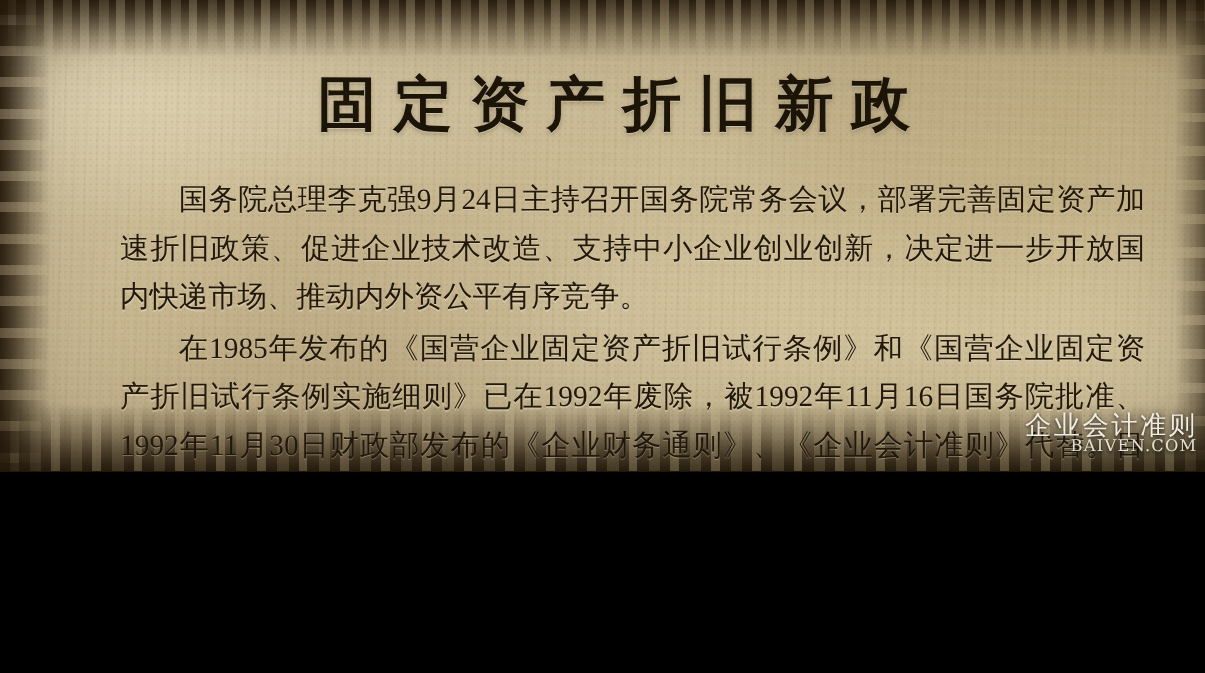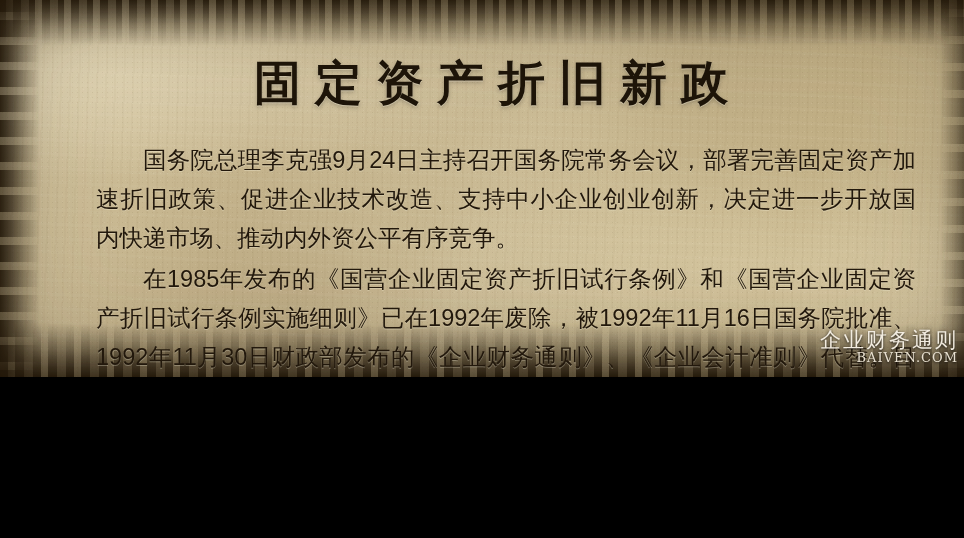--- a/index.html
+++ b/index.html
@@ -97,21 +97,21 @@
     font-family: "DejaVu Serif", "Liberation Serif", serif;
     font-weight: 700;
     font-size: 47px;
     letter-spacing: 14px;
     color: #1d1408;
     text-shadow: 0 1px 0 rgba(255,250,230,0.35), 0 2px 4px rgba(0,0,0,0.22);
   }
 
   .body-text {
     margin: 26px 6px 0 22px;
-    font-family: Liberation Sans, sans-serif;
+    font-family: Liberation Serif, serif;
     font-size: 23.5px;
     line-height: 39px;
     color: #22180c;
     text-align: justify;
     text-justify: inter-character;
     text-shadow: 0 1px 0 rgba(255,250,230,0.28);
   }
   .body-text p {
     margin: 0 0 2px 0;
     text-indent: 2em;
@@ -155,16 +155,16 @@
   <div class="content">
     <h1 class="title">固定资产折旧新政</h1>
 
     <div class="body-text">
       <p>国务院总理李克强9月24日主持召开国务院常务会议，部署完善固定资产加速折旧政策、促进企业技术改造、支持中小企业创业创新，决定进一步开放国内快递市场、推动内外资公平有序竞争。</p>
       <p>在1985年发布的《国营企业固定资产折旧试行条例》和《国营企业固定资产折旧试行条例实施细则》已在1992年废除，被1992年11月16日国务院批准、1992年11月30日财政部发布的《企业财务通则》、《企业会计准则》代替。目前，国家对固定资产折旧方面的专门政策只有国家税务总局在2009年颁布、2008年实施的《关于企业固定资产加速折旧所得税处理有关问题的通知》。其他折旧方面的规定散布在《企业所得税法实施条例》、《企业财务通则》、《企业会计准则》中。</p>
     </div>
   </div>
 
   <div class="watermark">
-    <div class="wm-cn">企业财务通则</div>
+    <div class="wm-cn">企业会计准则</div>
     <div class="wm-en">BAIVEN.COM</div>
   </div>
 </div>
 
 </body></html>

